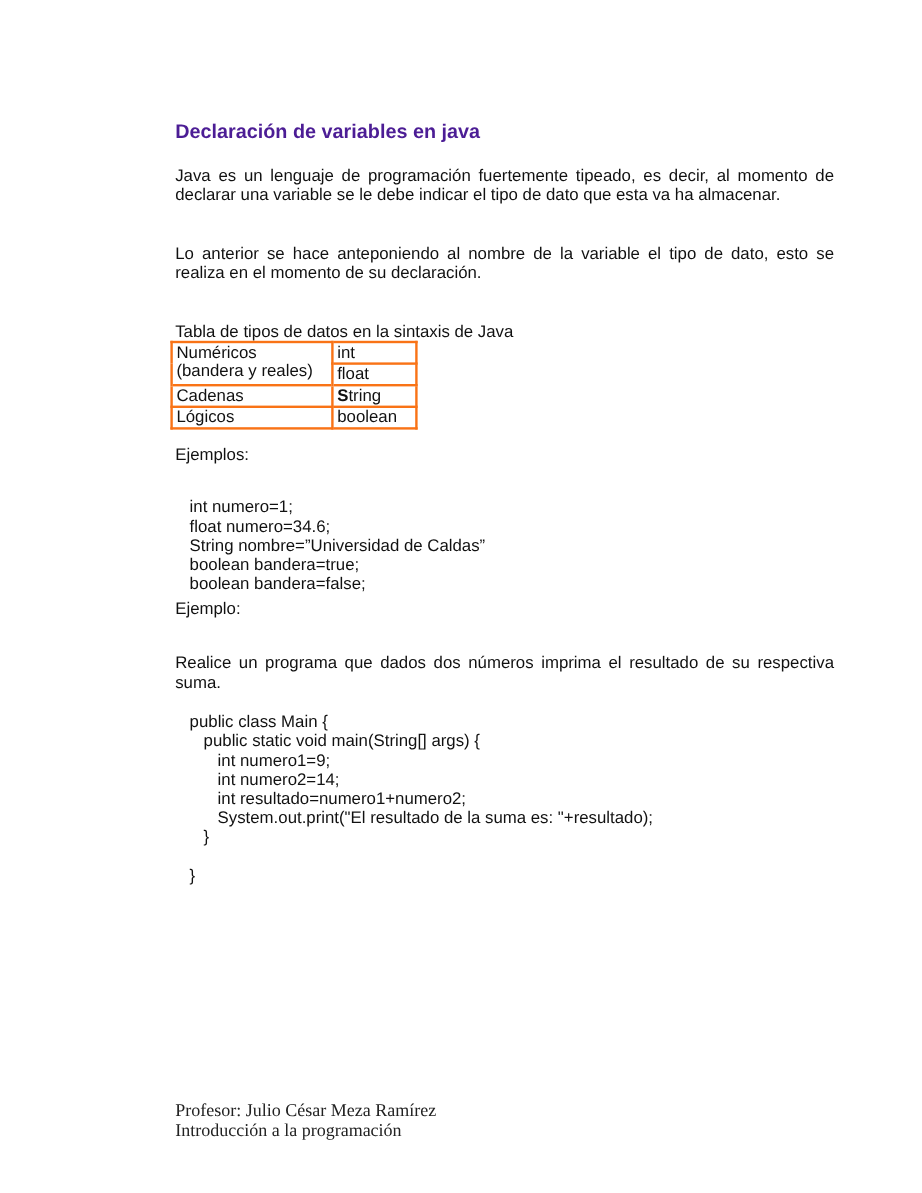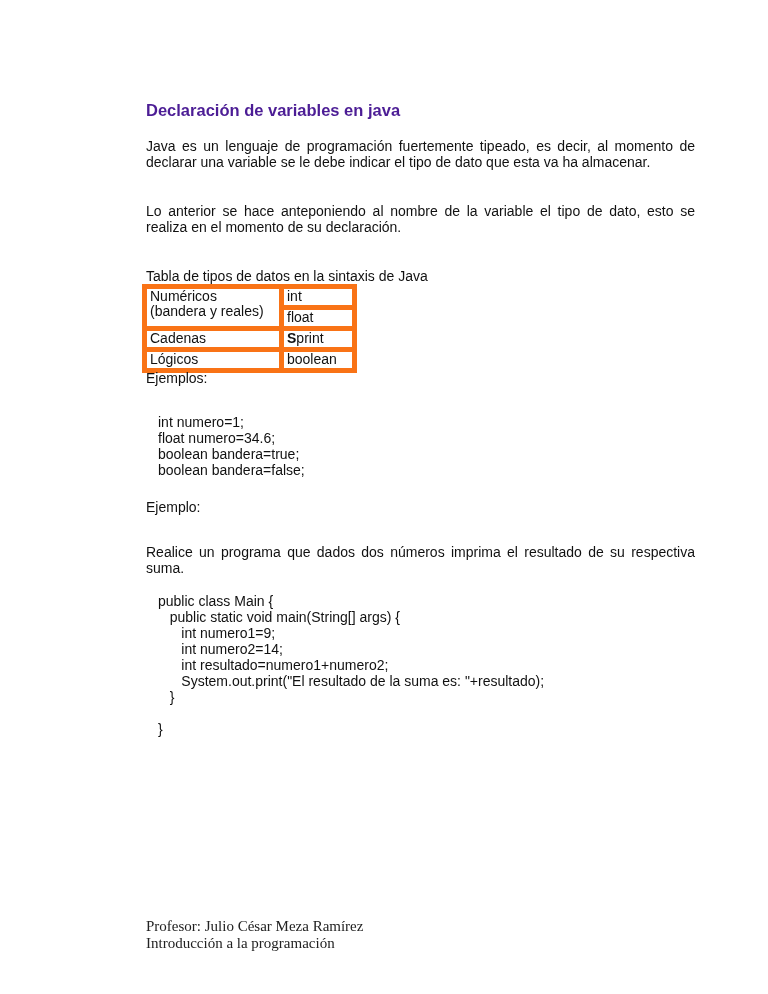--- a/index.html
+++ b/index.html
@@ -2,21 +2,21 @@
 <html><head>
 <meta charset="utf-8">
 <style>
   html, body { margin:0; padding:0; background:#ffffff; }
   body { width:768px; height:994px; position:relative; overflow:hidden; color:#111; }
   .sans { font-family:"Liberation Sans", sans-serif; font-size:14px; line-height:16px; }
   .serif { font-family:"Liberation Serif", serif; font-size:15px; line-height:17px; color:#222; }
   .title { position:absolute; left:146px; top:101px; font-family:"Liberation Sans", sans-serif; font-weight:bold; font-size:16.5px; color:#4c1d95; margin:0; }
   .para { position:absolute; left:146px; width:549px; text-align:justify; margin:0; }
   .tbl { position:absolute; left:142px; top:284px; border-collapse:collapse; font-family:"Liberation Sans", sans-serif; font-size:14px; line-height:15px; }
-  .tbl td { border:5px solid #f97316; padding:0 3px; vertical-align:top; height:16px; white-space:nowrap; }
+  .tbl td { border:2px solid #f97316; padding:0 3px; vertical-align:top; height:16px; white-space:nowrap; }
   .tbl td.c1 { width:126px; }
   .tbl td.c2 { width:62px; }
   .line { display:block; white-space:pre; }
   .code { position:absolute; left:146px; margin:12px; }
   .footer { position:absolute; left:146px; top:918px; }
 </style>
 </head>
 <body>
 
 <h1 class="title">Declaración de variables en java</h1>
@@ -34,34 +34,35 @@
       <span class="line">Numéricos</span>
       <span class="line">(bandera y reales)</span>
     </td>
     <td class="c2">int</td>
   </tr>
   <tr>
     <td class="c2">float</td>
   </tr>
   <tr>
     <td class="c1">Cadenas</td>
-    <td class="c2"><b>S</b><span>print</span></td>
+    <td class="c2"><b>S</b><span>tring</span></td>
   </tr>
   <tr>
     <td class="c1">Lógicos</td>
     <td class="c2">boolean</td>
   </tr>
 </tbody>
   </table>
 
 <p class="para sans" style="top:370px;">Ejemplos:</p>
 
 <div class="code sans" style="top:402px;">
   <span class="line">int numero=1;</span>
   <span class="line">float numero=34.6;</span>
+  <span class="line">String nombre=”Universidad de Caldas”</span>
   <span class="line">boolean bandera=true;</span>
   <span class="line">boolean bandera=false;</span>
 </div>
 
 <p class="para sans" style="top:499px;">Ejemplo:</p>
 
 <p class="para sans" style="top:544px;">Realice un programa que dados dos números imprima el resultado de su respectiva suma.</p>
 
 <div class="code sans" style="top:581px;">
   <span class="line">public class Main {</span>

